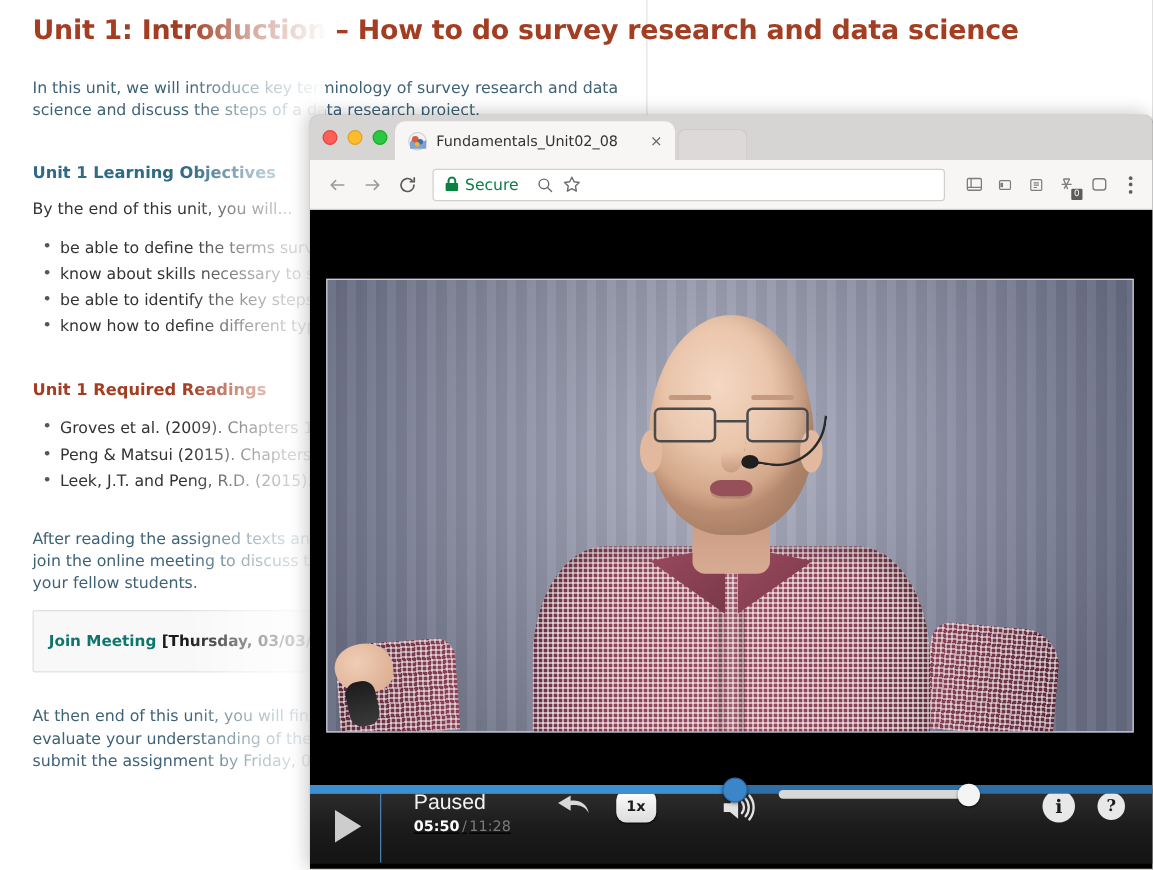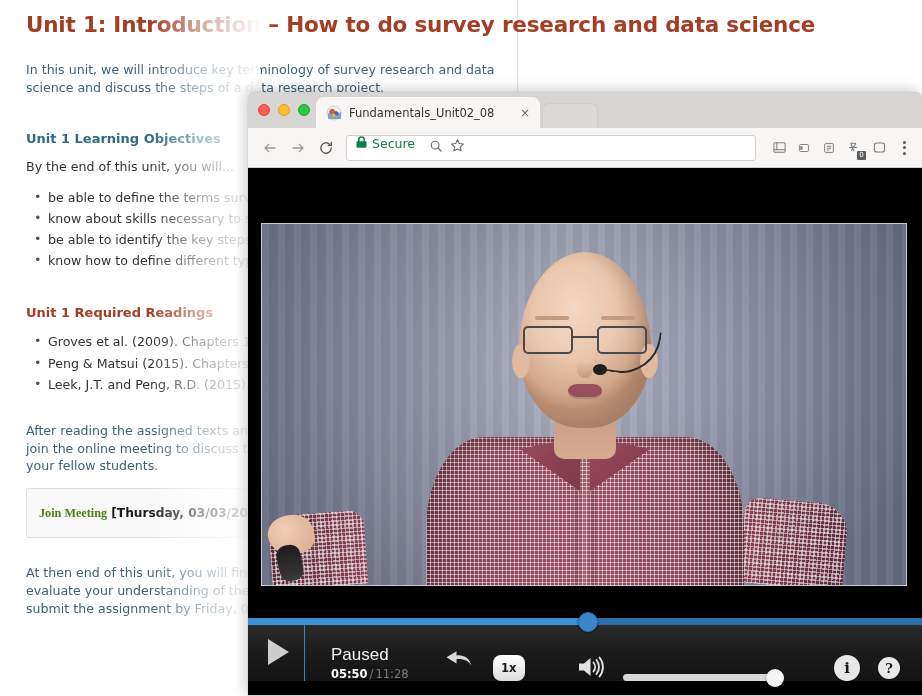--- a/index.html
+++ b/index.html
@@ -107,24 +107,23 @@
   .meeting-box {
     margin-top: 13px;
     border: 1px solid #e0e0e0;
     background: #f8f8f8;
     border-radius: 2px;
     padding: 11px 12px 12px 12px;
     width: 500px;
     line-height: 1.55;
   }
   .meeting-box .join {
-    color: #4d7c0f;
+    color: #0f766e;
     font-weight: bold;
     font-size: 12.2px;
-    font-family: Liberation Serif, serif;
   }
   .meeting-box .detail {
     color: #1b1b1b;
     font-weight: bold;
     font-size: 12.2px;
   }
 
   p.endnote {
     color: #3d6276;
     font-size: 12.6px;
@@ -243,21 +242,21 @@
   .navbtn.active { color: #5a5a5a; }
 
   .omnibox {
     flex: 1 1 auto;
     height: 26px;
     margin: 0 6px 0 6px;
     background: #ffffff;
     border: 1px solid #d2d0cf;
     border-radius: 3px;
     display: flex;
-    align-items: flex-start;
+    align-items: center;
     padding: 0 6px 0 9px;
     min-width: 0;
   }
   .lock { color: #0b8043; margin-right: 5px; display:flex; align-items:center;}
   .secure-label {
     color: #0b8043;
     font-size: 12.5px;
     margin-right: 9px;
     white-space: nowrap;
   }
@@ -476,26 +475,26 @@
       repeating-linear-gradient(0deg, rgba(255,255,255,0.5) 0 1.5px, rgba(0,0,0,0) 1.5px 4px),
       repeating-linear-gradient(90deg, rgba(255,255,255,0.5) 0 1.5px, rgba(0,0,0,0) 1.5px 4px),
       linear-gradient(to right, #8b4156, #5d2b3c);
     border-radius: 16px 30px 0 0;
     transform: rotate(5deg);
   }
 
   
   .controls {
     position: absolute;
-    left: 0; right: 0; bottom: 14px;
+    left: 0; right: 0; bottom: 4px;
     height: 60px;
     background: linear-gradient(to bottom, #2e2e2e 0%, #1c1c1c 48%, #141414 100%);
     border-top: 1px solid #3a3a3a;
     display: flex;
-    align-items: flex-end;
+    align-items: flex-start;
   }
 
   .scrub {
     position: absolute;
     left: 0; right: 0;
     top: -4px;
     height: 7px;
     background: #2f6fa8;
   }
   .scrub-played {

